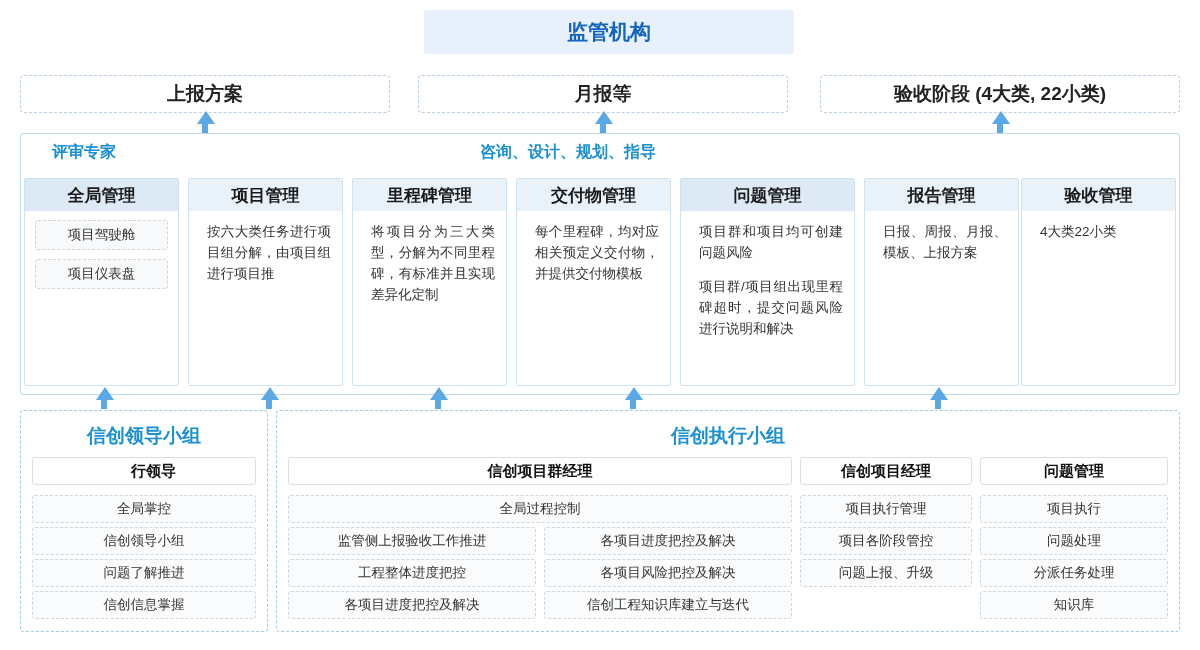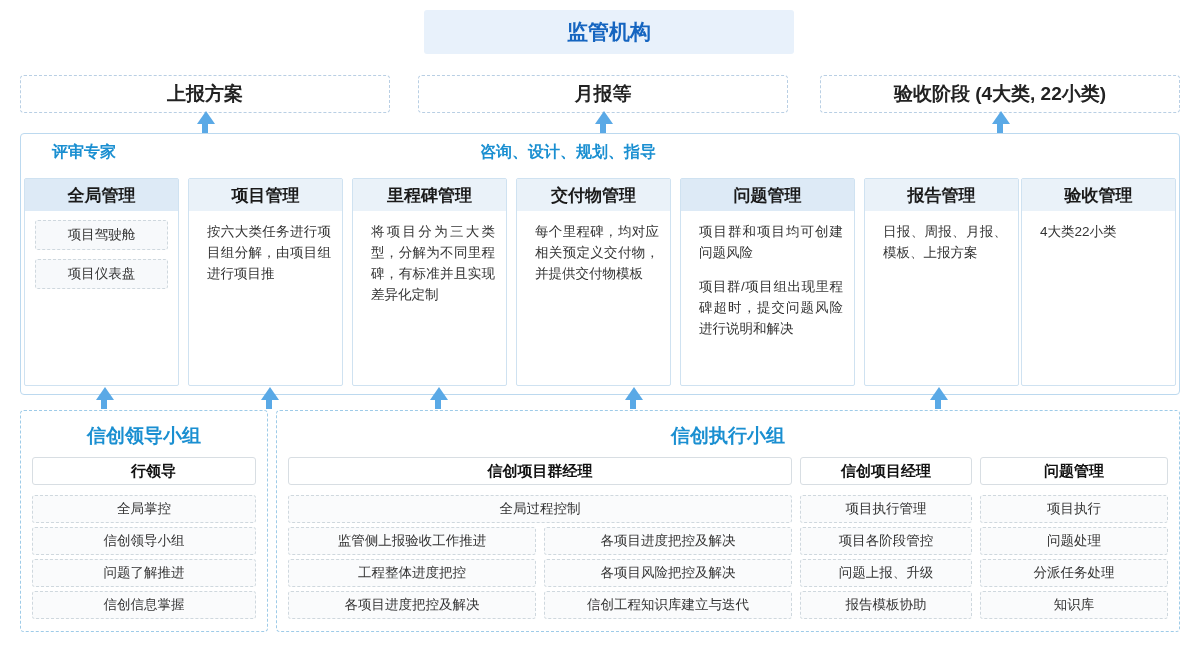--- a/index.html
+++ b/index.html
@@ -260,21 +260,20 @@
   <div class="cell" style="left:288px; top:559px; width:248px;">工程整体进度把控</div>
   <div class="cell" style="left:288px; top:591px; width:248px;">各项目进度把控及解决</div>
   <div class="cell" style="left:544px; top:527px; width:248px;">各项目进度把控及解决</div>
   <div class="cell" style="left:544px; top:559px; width:248px;">各项目风险把控及解决</div>
   <div class="cell" style="left:544px; top:591px; width:248px;">信创工程知识库建立与迭代</div>
 
   <div class="hdr-cell" style="left:800px; top:457px; width:172px;">信创项目经理</div>
   <div class="cell" style="left:800px; top:495px; width:172px;">项目执行管理</div>
   <div class="cell" style="left:800px; top:527px; width:172px;">项目各阶段管控</div>
   <div class="cell" style="left:800px; top:559px; width:172px;">问题上报、升级</div>
-  <div class="cell" style="left:800px; top:591px; width:172px;">报告模板协助</div>
 
   <div class="hdr-cell" style="left:980px; top:457px; width:188px;">问题管理</div>
   <div class="cell" style="left:980px; top:495px; width:188px;">项目执行</div>
   <div class="cell" style="left:980px; top:527px; width:188px;">问题处理</div>
   <div class="cell" style="left:980px; top:559px; width:188px;">分派任务处理</div>
   <div class="cell" style="left:980px; top:591px; width:188px;">知识库</div>
 
 </div>
 
 </body></html>

